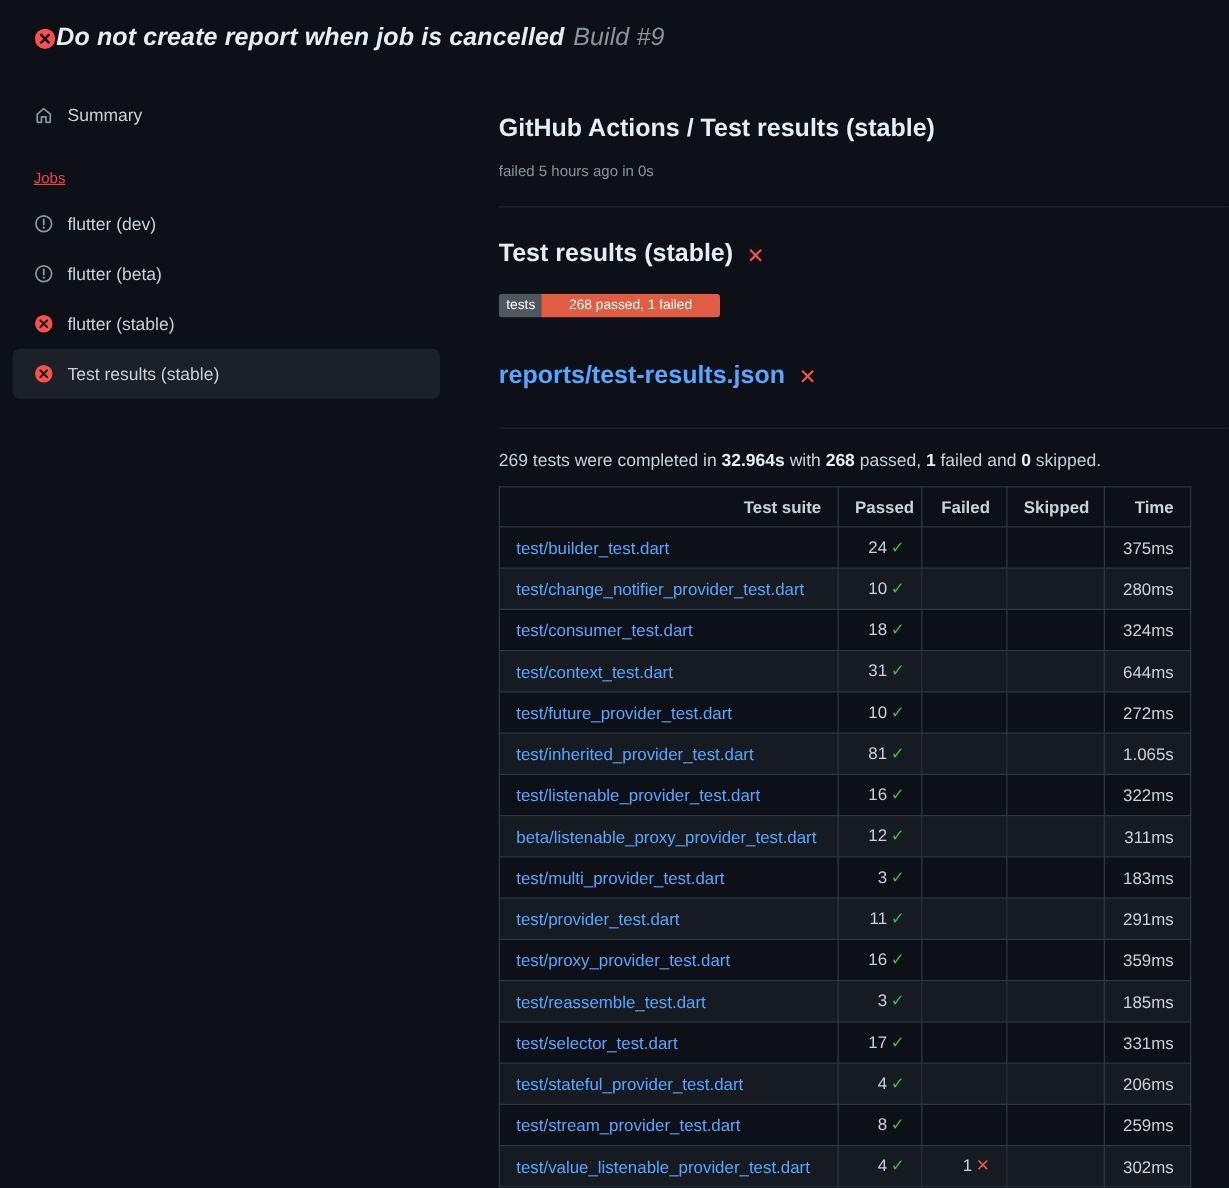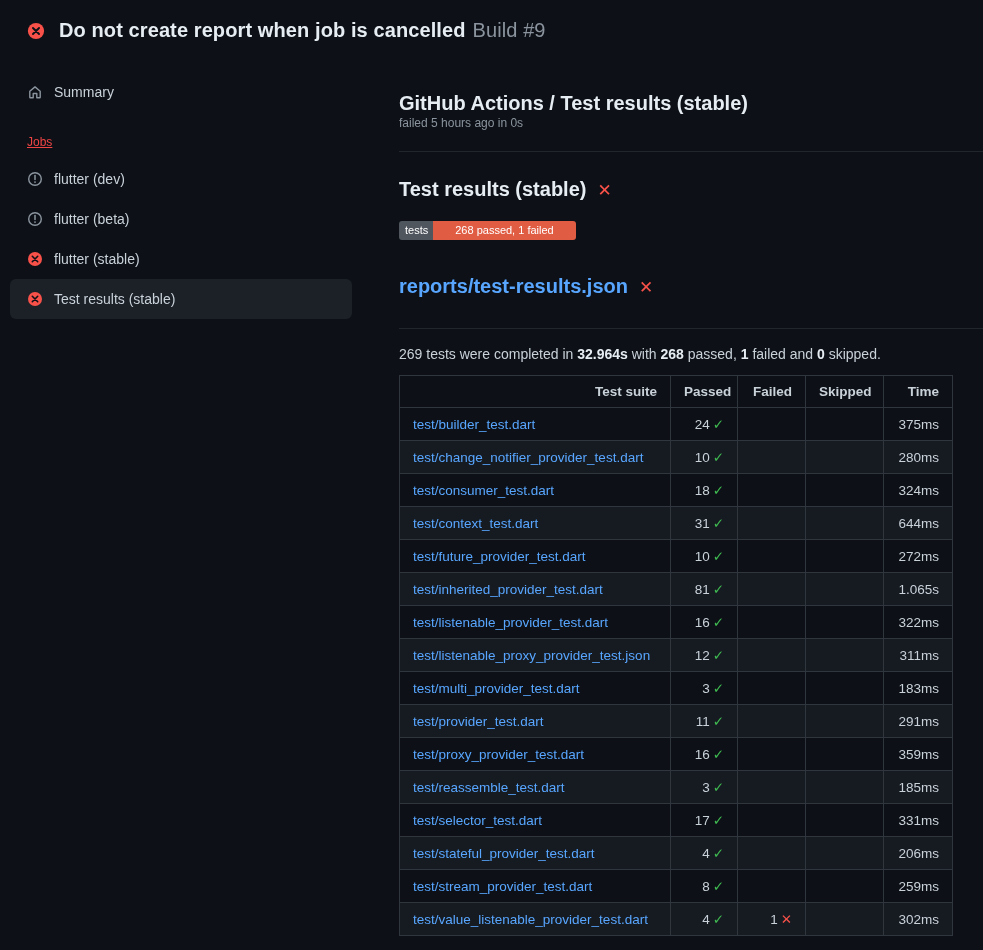--- a/index.html
+++ b/index.html
@@ -5,42 +5,42 @@
   * { margin:0; padding:0; box-sizing:border-box; }
   html,body { background:#0d1117; }
   body {
     width:983px; height:950px; overflow:hidden;
     font-family:"Liberation Sans","DejaVu Sans",sans-serif;
     color:#c9d1d9; font-size:14px;
   }
   .page { width:983px; height:950px; }
 
   
-  .top-header { display:flex; align-items:center; gap:14px; padding:19px 16px 14px 27px; }
+  .top-header { display:flex; align-items:center; padding:19px 16px 14px 27px;font-style:italic; }
   .title-line { font-size:20px; font-weight:700; color:#e6edf3; letter-spacing:.1px; }
   .build-no { color:#8b949e; font-weight:400; margin-left:7px; }
 
   
   .layout { display:flex; align-items:flex-start; }
 
   
   .sidebar { width:371px; flex-shrink:0; padding:16px 19px 0 10px; }
   .side-item {
     height:40px; display:flex; align-items:center; gap:11px;
     padding:0 16px 0 17px; border-radius:6px; font-size:14px; color:#c9d1d9;
     cursor:pointer;
   }
   .side-item.selected { background:#1c2128; }
   .jobs-label { font-size:12px; color:#ef4444; margin:23px 0 10px 17px;text-decoration:underline; }
   .side-icon { width:16px; height:16px; flex-shrink:0; display:flex; align-items:center; justify-content:center; }
 
   
   .main { flex:1; padding:36px 0 0 28px; min-width:0; }
   .breadcrumb { font-size:20px; font-weight:700; color:#e6edf3; }
-  .status-line { font-size:12px; color:#8b949e; margin-top:1px; }
+  .status-line { font-size:12px; color:#8b949e; margin-top:15px; }
   .divider { border:none; border-top:1px solid #21262d; margin-top:21px; }
 
   .section-title { display:flex; align-items:center; gap:11px; margin-top:26px; }
   .section-title .h { font-size:20px; font-weight:700; color:#e6edf3; }
   .x-mark { color:#f85149; font-weight:700; font-size:17px; line-height:1; transform:translateY(1px); }
 
   .badge { display:inline-flex; margin-top:20px; border-radius:3px; overflow:hidden; font-size:11px; line-height:1; }
   .badge-label { background:#50565e; color:#ffffff; padding:4px 5px 4px 6px; }
   .badge-value { background:#e05d44; color:#ffffff; padding:4px 22px; }
 
@@ -225,21 +225,21 @@
 
   <tr>
     <td><a class="suite-link" href="#">test/listenable_provider_test.dart</a></td>
     <td class="num"><span>16</span><span class="check">✓</span></td>
     <td class="num"><span></span></td>
     <td class="num"><span></span></td>
     <td class="num">322ms</td>
   </tr>
 
   <tr>
-    <td><a class="suite-link" href="#">test/listenable_proxy_provider_test.json</a></td>
+    <td><a class="suite-link" href="#">beta/listenable_proxy_provider_test.dart</a></td>
     <td class="num"><span>12</span><span class="check">✓</span></td>
     <td class="num"><span></span></td>
     <td class="num"><span></span></td>
     <td class="num">311ms</td>
   </tr>
 
   <tr>
     <td><a class="suite-link" href="#">test/multi_provider_test.dart</a></td>
     <td class="num"><span>3</span><span class="check">✓</span></td>
     <td class="num"><span></span></td>

